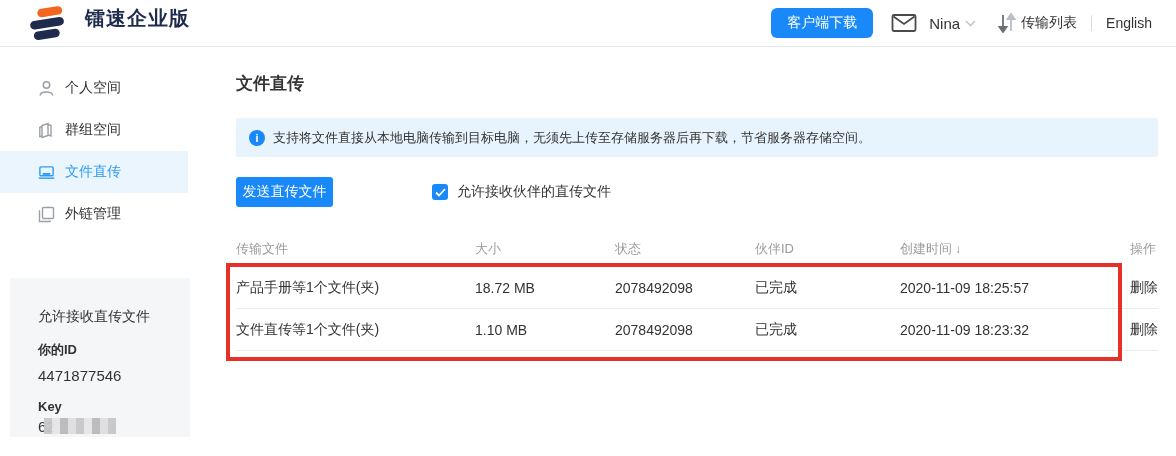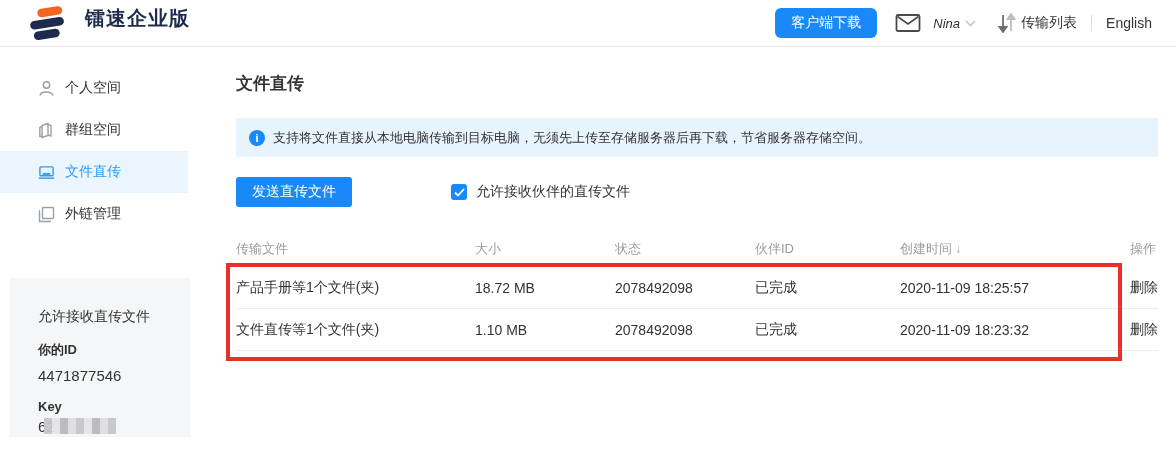--- a/index.html
+++ b/index.html
@@ -11,21 +11,21 @@
   .header { position:absolute; left:0; top:0; width:1176px; height:47px;
             background:#fff; border-bottom:1px solid #e7ebf1;
             display:flex; align-items:center; justify-content:space-between;
             padding:0 24px 0 28px; }
   .brand { display:flex; align-items:flex-start; gap:19px; }
   .brand-title { font-size:20px; font-weight:bold; color:#1f2b4d; letter-spacing:1px; }
   .header-right { display:flex; align-items:center; }
   .dl-btn { height:30px; padding:0 16px; background:#1989fa; color:#fff; font-size:14px;
             border:none; border-radius:6px; display:flex; align-items:center; cursor:pointer; }
   .mail { margin-left:18px; display:flex; align-items:center; }
-  .user { display:flex; align-items:center; margin-left:12px; font-size:13px; color:#333; cursor:pointer;font-style:italic; }
+  .user { display:flex; align-items:center; margin-left:12px; font-size:15px; color:#333; cursor:pointer; }
   .chev { margin-left:5px; display:flex; }
   .translist { display:flex; align-items:center; margin-left:22px; font-size:14px; color:#333; cursor:pointer; }
   .translist svg { margin-right:5px; }
   .vsep { width:1px; height:16px; background:#d9dde3; margin:0 14px; }
   .lang { font-size:14px; color:#333; cursor:pointer; }
 
   
   .sidebar { position:absolute; left:0; top:47px; width:188px; height:409px; background:#fff; }
   .nav { padding-top:20px; }
   .nav-item { height:42px; display:flex; align-items:center; padding-left:38px;
@@ -47,21 +47,21 @@
 
   
   .main { position:absolute; left:236px; top:47px; width:922px; height:409px; }
   .page-title { margin-top:25px; font-size:17px; font-weight:bold; color:#333; }
   .banner { margin-top:23px; height:39px; background:#e8f4fd; border-radius:2px;
             display:flex; align-items:center; padding-left:13px; font-size:13px; color:#333; }
   .info-ic { width:16px; height:16px; border-radius:50%; background:#1989fa; color:#fff;
              font-size:11px; font-weight:bold; display:flex; align-items:center; justify-content:center;
              margin-right:8px; flex:0 0 16px; font-style:normal; }
   .controls { margin-top:20px; display:flex; align-items:center; }
-  .send-btn { width:116px; height:30px; background:#1989fa; color:#fff; font-size:14px;
+  .send-btn { width:97px; height:30px; background:#1989fa; color:#fff; font-size:14px;
               border:none; border-radius:3px; cursor:pointer; }
   .chk-group { display:flex; align-items:center; margin-left:99px; cursor:pointer;justify-content:flex-end; }
   .chk { width:16px; height:16px; background:#1989fa; border-radius:3px;
          display:flex; align-items:center; justify-content:center; }
   .chk-label { margin-left:9px; font-size:14px; color:#333; }
 
   .table { margin-top:23px; }
   .trow { display:grid; grid-template-columns:219px 120px 120px 125px 210px 1fr; align-items:center;gap:20px; }
   .thead { height:37px; color:#9b9b9b; font-size:13px; }
   .thead .sort { color:#9b9b9b; margin-left:3px; font-size:12px; }

